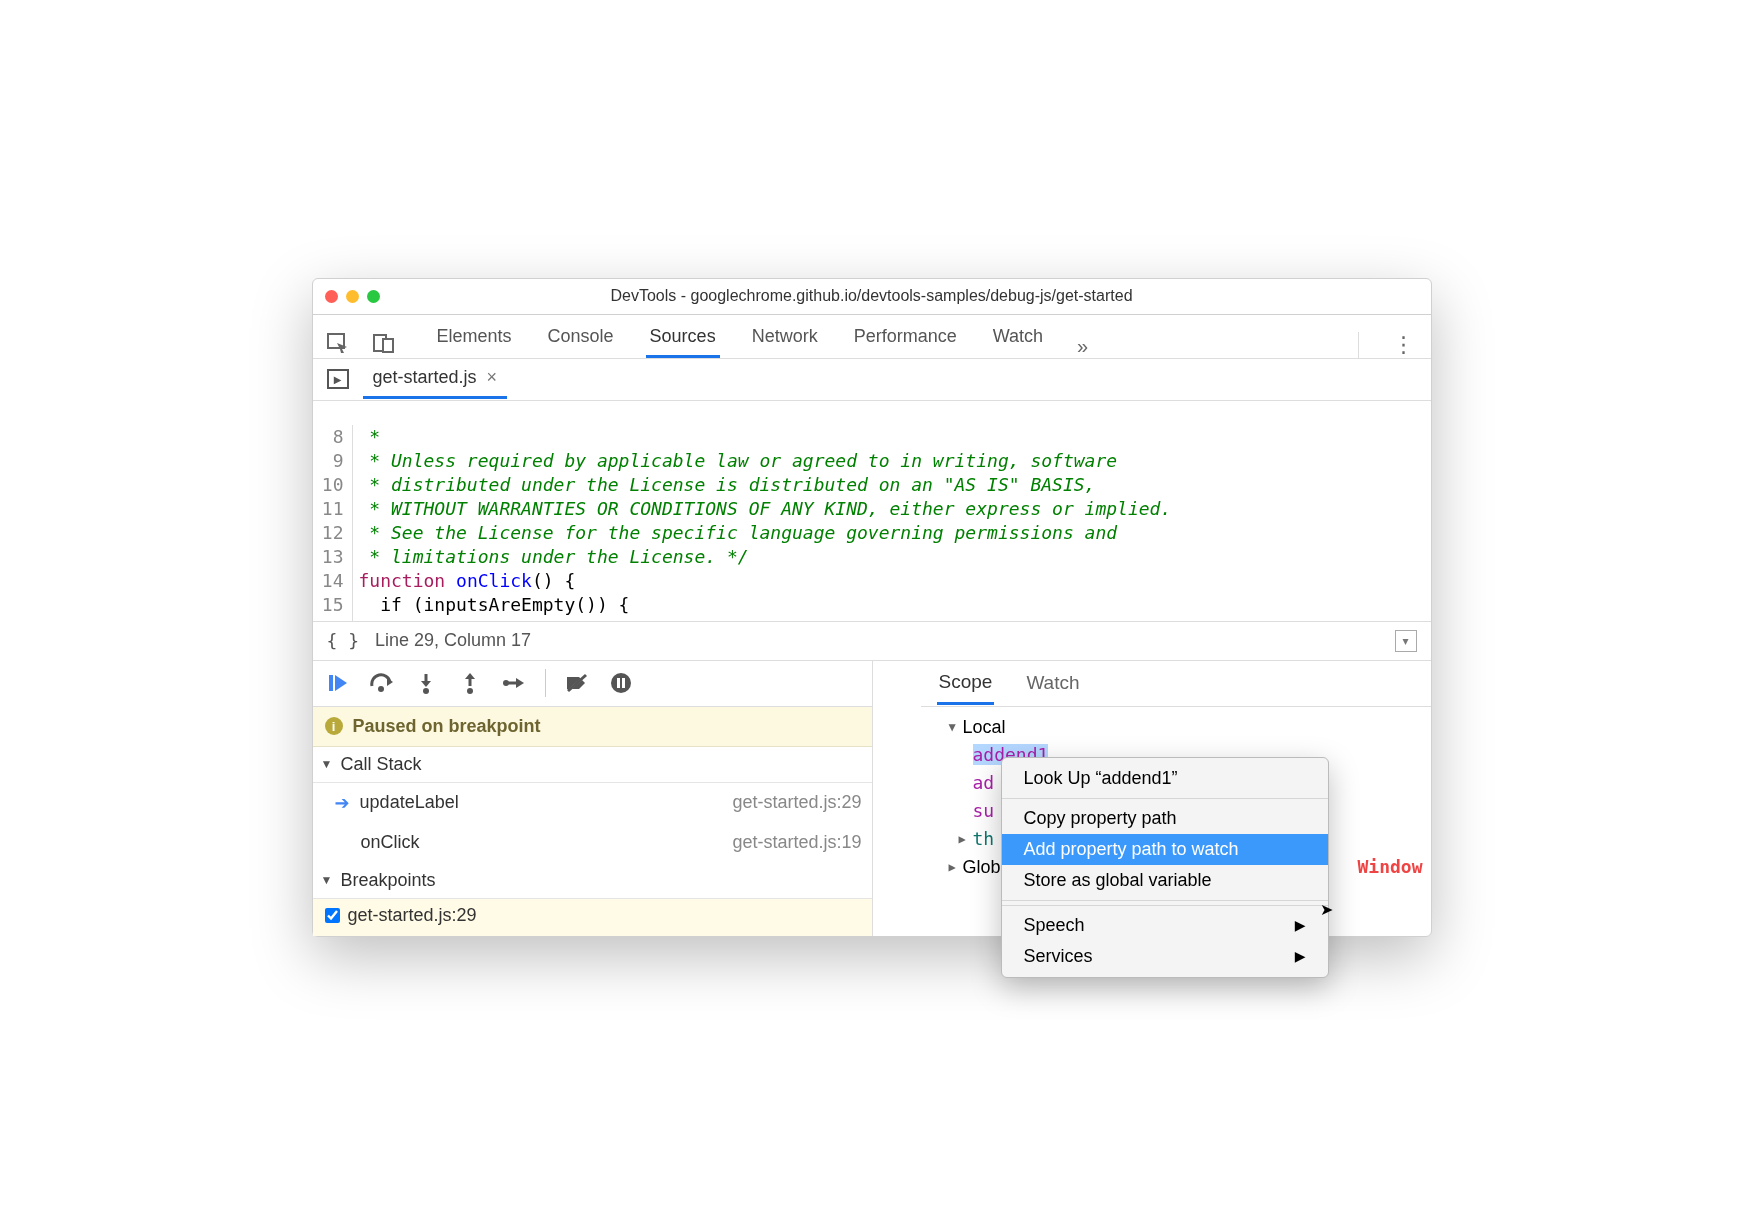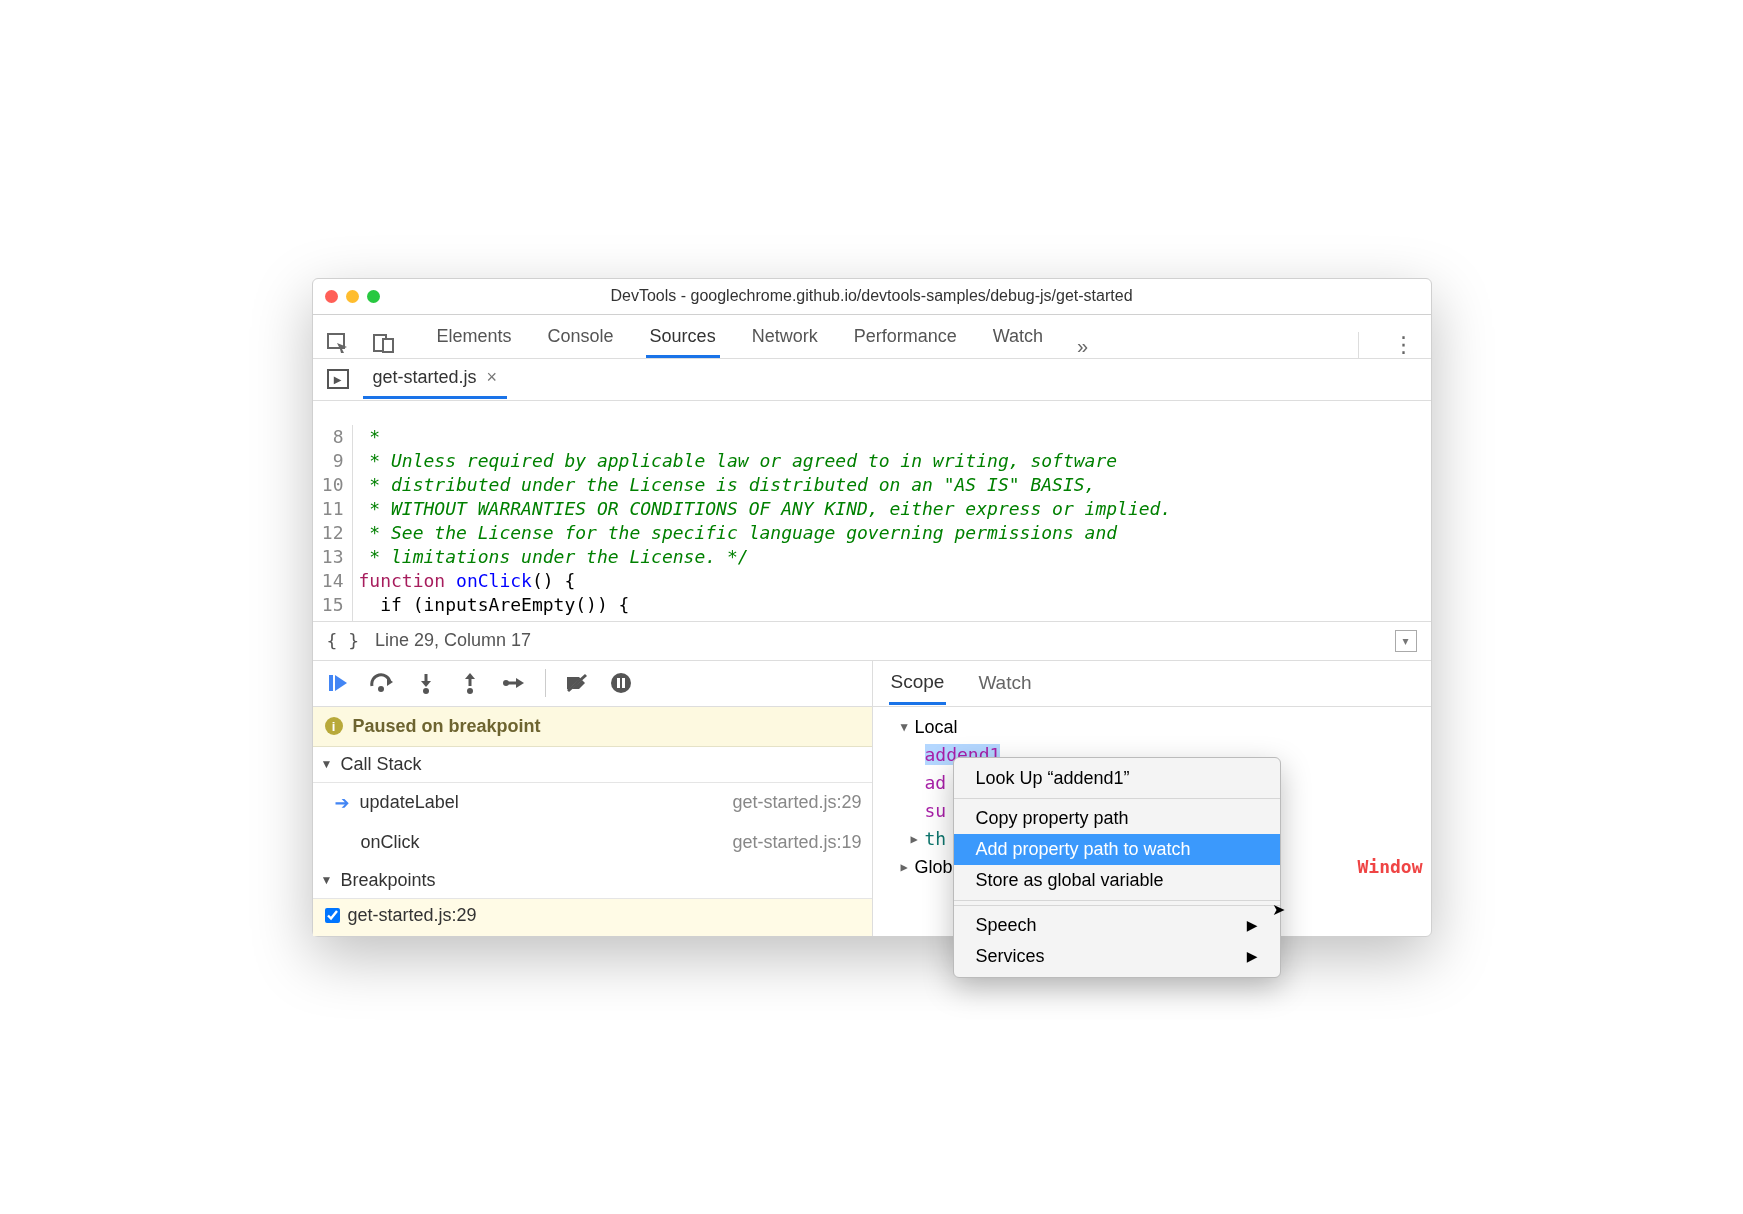--- a/index.html
+++ b/index.html
@@ -74,21 +74,21 @@
 .fn { color:#0000ff; }
 .str { color:#c41a16; }
 .statusbar {
   height: 40px; border-top: 1px solid #ddd; border-bottom: 1px solid #ddd;
   display: flex; align-items: center; padding: 0 14px; gap: 16px; color: #555; font-size: 18px;
 }
 .curly { font-family: Menlo, monospace; }
 .scroll-dd { margin-left: auto; width: 22px; height: 22px; border: 1px solid #aaa; display:flex;align-items:center;justify-content:center;font-size:12px;color:#777;}
 .panes { display: flex; }
 .leftpane { width: 560px; border-right: 1px solid #ddd; }
-.rightpane { flex: 1; position: relative; }
+.rightpane { flex: 1; position: relative; margin-left: 48px; }
 .dbgbar {
   height: 46px; display: flex; align-items: center; gap: 18px; padding: 0 12px;
   border-bottom: 1px solid #ddd; color: #555;
 }
 .dbgbtn { width: 26px; height: 26px; display:flex;align-items:center;justify-content:center; color:#555; }
 .dbgbtn svg { display: block; }
 .resume { color: #4285f4; }
 .vline { width:1px; height:28px; background:#ccc; }
 .banner {
   background: #fdf9e0; height: 40px; display:flex; align-items:center; gap:10px; padding: 0 12px;

